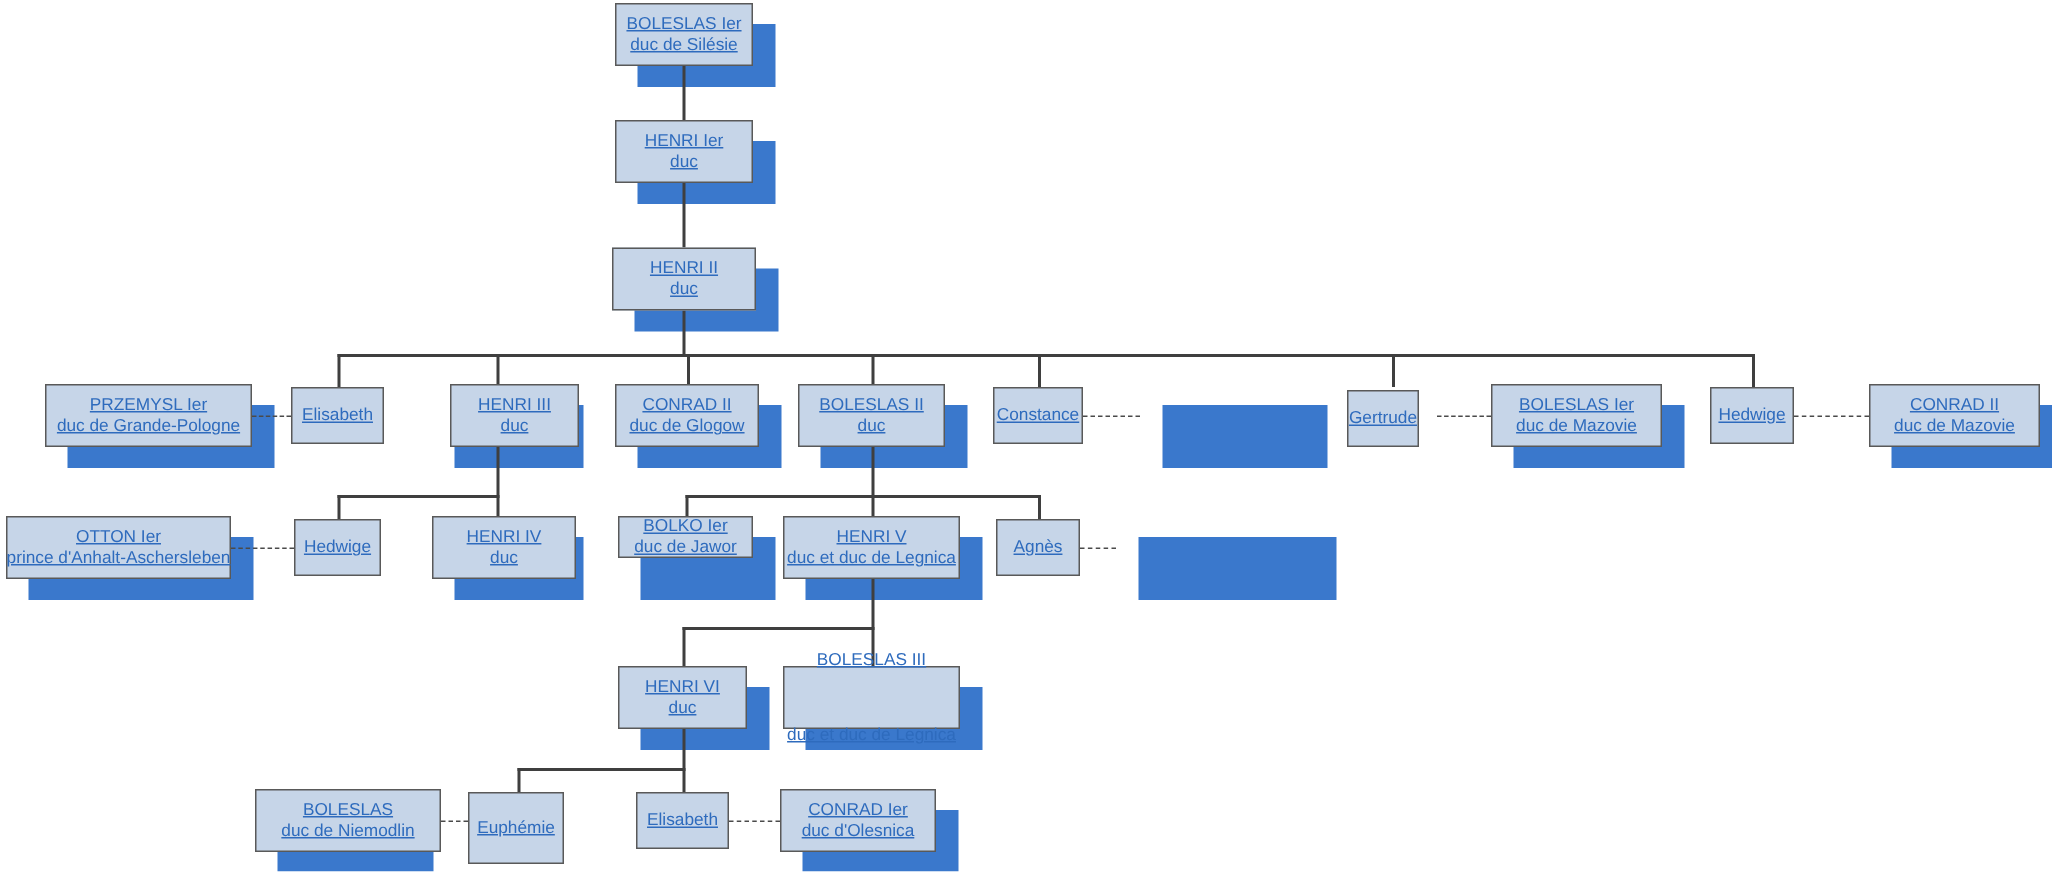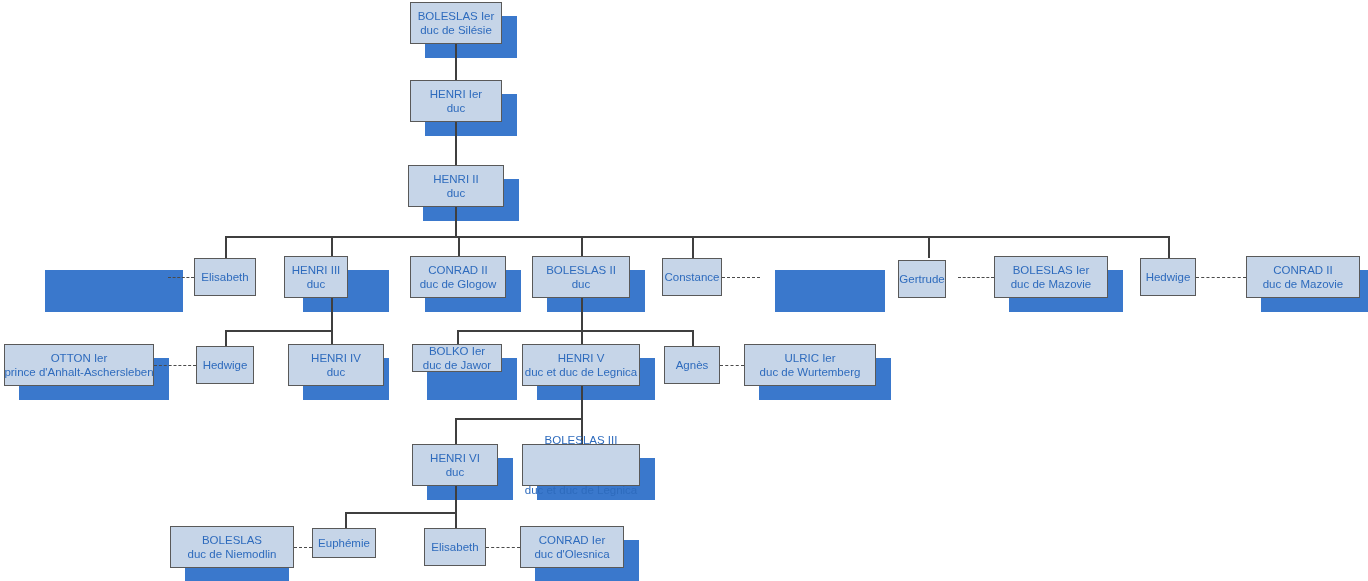--- a/index.html
+++ b/index.html
@@ -26,21 +26,21 @@
     font-size: 11.5px;
     line-height: 14px;
     text-align: center;
     display: flex;
     flex-direction: column;
     align-items: center;
     justify-content: center;
     z-index: 3;
     white-space: nowrap;
   }
-  .node .ln { display: block; }
+  .node .ln { display: block; text-decoration: underline; }
   .shadow {
     position: absolute;
     background: #3a78cc;
     z-index: 1;
   }
   .edge {
     position: absolute;
     background: #3f3f3f;
     z-index: 2;
   }
@@ -117,24 +117,28 @@
       <span class="ln">duc de Silésie</span>
     </div>
     <div class="node" style="left: 410px; top: 80px; width: 92px; height: 42px;">
       <span class="ln">HENRI Ier</span>
       <span class="ln">duc</span>
     </div>
     <div class="node" style="left: 408px; top: 165px; width: 96px; height: 42px; text-align: center;">
       <span class="ln">HENRI II</span>
       <span class="ln">duc</span>
     </div>
+    <div class="node" style="left: 30px; top: 256px; width: 138px; height: 42px;">
+      <span class="ln">PRZEMYSL Ier</span>
+      <span class="ln">duc de Grande-Pologne</span>
+    </div>
     <div class="node" style="left: 194px; top: 258px; width: 62px; height: 38px;">
       <span class="ln">Elisabeth</span>
     </div>
-    <div class="node" style="left: 284px; top: 256px; width: 64px; height: 42px;">
+    <div class="node" style="left: 300px; top: 256px; width: 86px; height: 42px;">
       <span class="ln">HENRI III</span>
       <span class="ln">duc</span>
     </div>
     <div class="node" style="left: 410px; top: 256px; width: 96px; height: 42px;">
       <span class="ln">CONRAD II</span>
       <span class="ln">duc de Glogow</span>
     </div>
     <div class="node" style="left: 532px; top: 256px; width: 98px; height: 42px;">
       <span class="ln">BOLESLAS II</span>
       <span class="ln">duc</span>
@@ -171,37 +175,33 @@
       <span class="ln">BOLKO Ier</span>
       <span class="ln">duc de Jawor</span>
     </div>
     <div class="node" style="left: 522px; top: 344px; width: 118px; height: 42px;">
       <span class="ln">HENRI V</span>
       <span class="ln">duc et duc de Legnica</span>
     </div>
     <div class="node" style="left: 664px; top: 346px; width: 56px; height: 38px;">
       <span class="ln">Agnès</span>
     </div>
-    <div class="node" style="left: 744px; top: 344px; width: 132px; height: 42px;">
-      <span class="ln">ULRIC Ier</span>
-      <span class="ln">duc de Wurtemberg</span>
-    </div>
     <div class="node" style="left: 412px; top: 444px; width: 86px; height: 42px;">
       <span class="ln">HENRI VI</span>
       <span class="ln">duc</span>
     </div>
     <div class="node" style="left: 522px; top: 444px; width: 118px; height: 42px; gap: 36px;">
       <span class="ln">BOLESLAS III</span>
       <span class="ln">duc et duc de Legnica</span>
     </div>
     <div class="node" style="left: 170px; top: 526px; width: 124px; height: 42px;">
       <span class="ln">BOLESLAS</span>
       <span class="ln">duc de Niemodlin</span>
     </div>
-    <div class="node" style="left: 312px; top: 528px; width: 64px; height: 30px;">
+    <div class="node" style="left: 312px; top: 528px; width: 64px; height: 48px;">
       <span class="ln">Euphémie</span>
     </div>
     <div class="node" style="left: 424px; top: 528px; width: 62px; height: 38px;">
       <span class="ln">Elisabeth</span>
     </div>
     <div class="node" style="left: 520px; top: 526px; width: 104px; height: 42px;">
       <span class="ln">CONRAD Ier</span>
       <span class="ln">duc d'Olesnica</span>
     </div>
   </div>

